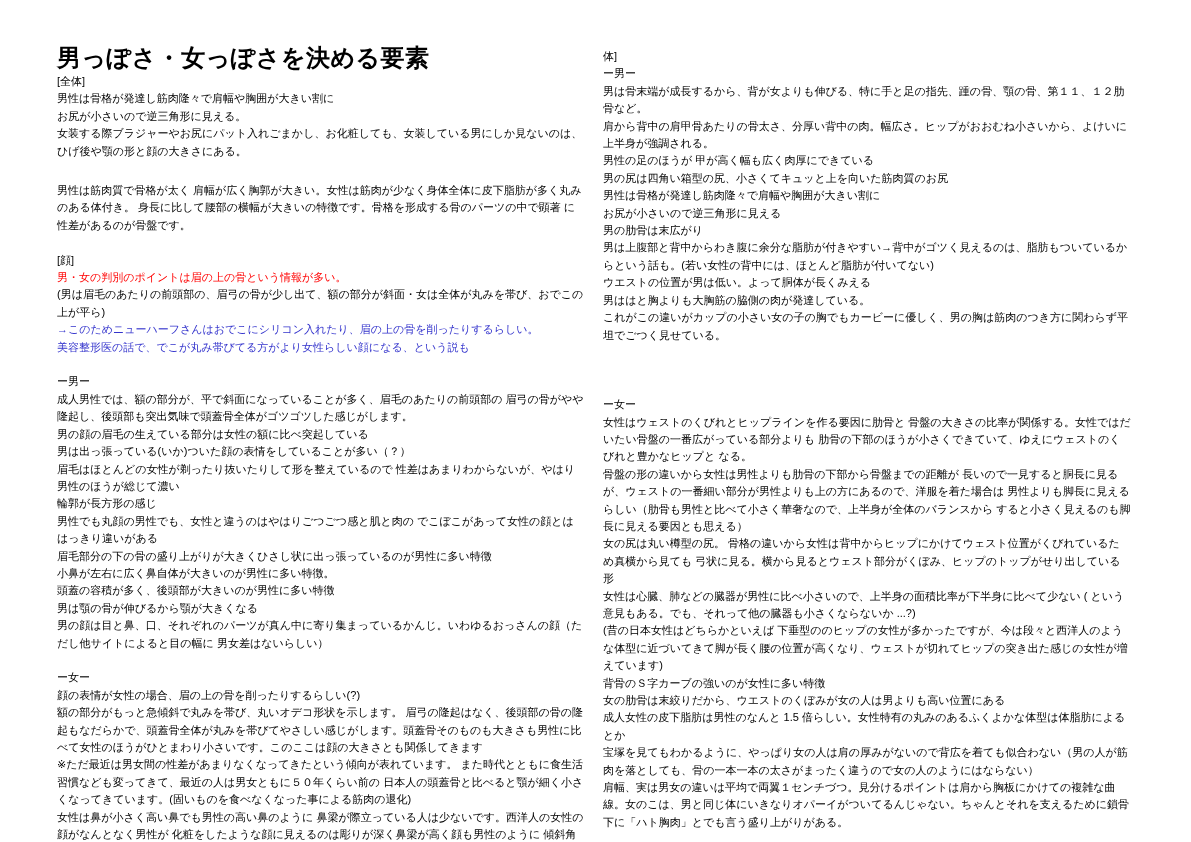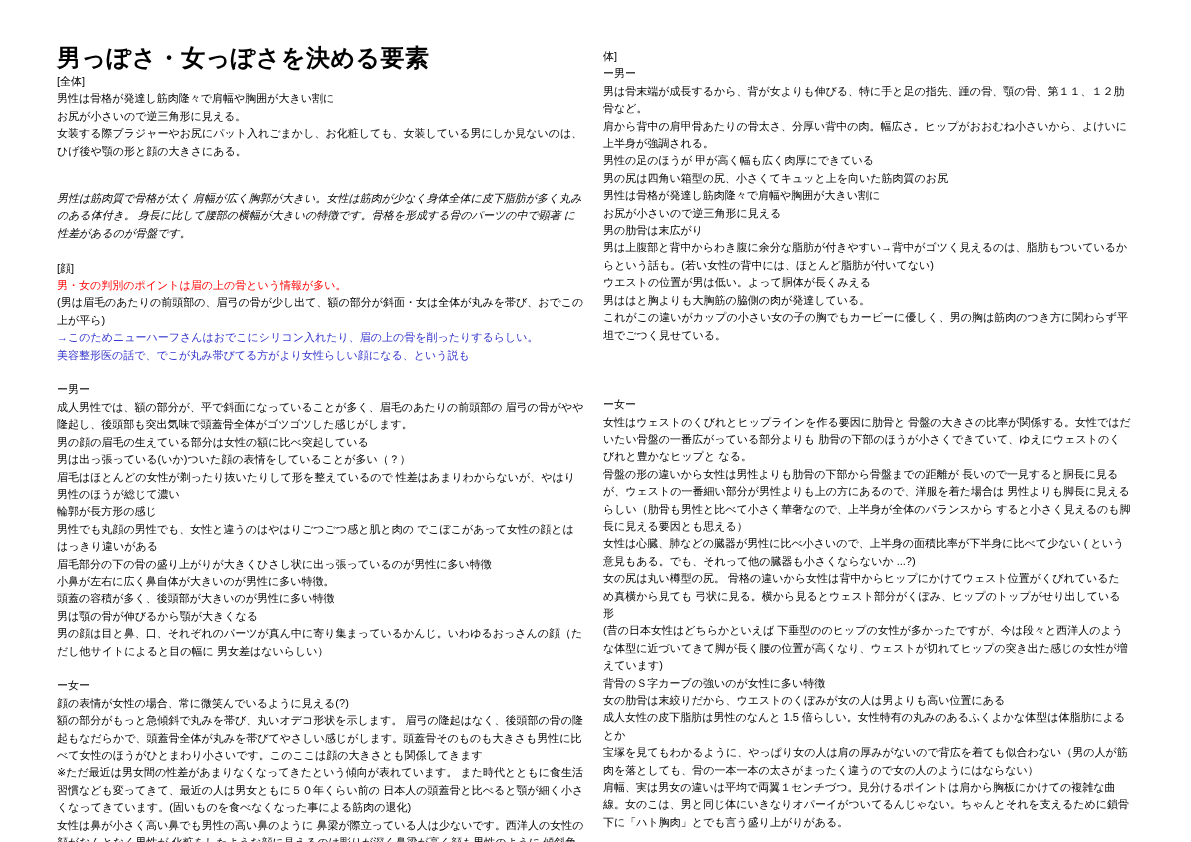--- a/index.html
+++ b/index.html
@@ -49,21 +49,21 @@
 
 <h1 class="page-title">男っぽさ・女っぽさを決める要素</h1>
 
 <div class="column col-left">
     <div class="block">
       <div class="line">[全体]</div>
       <div class="line">男性は骨格が発達し筋肉隆々で肩幅や胸囲が大きい割に</div>
       <div class="line">お尻が小さいので逆三角形に見える。</div>
       <div class="line">女装する際ブラジャーやお尻にパット入れごまかし、お化粧しても、女装している男にしか見ないのは、ひげ後や顎の形と顔の大きさにある。</div>
     </div>
-    <div class="block" style="margin-top: 30px; font-style: italic;">
+    <div class="block" style="margin-top: 22px;">
       <div class="line">男性は筋肉質で骨格が太く 肩幅が広く胸郭が大きい。女性は筋肉が少なく身体全体に皮下脂肪が多く丸みのある体付き。 身長に比して腰部の横幅が大きいの特徴です。骨格を形成する骨のパーツの中で顕著 に性差があるのが骨盤です。</div>
     </div>
     <div class="block" style="margin-top: 17.4px;">
       <div class="line">[顔]</div>
       <div class="line red">男・女の判別のポイントは眉の上の骨という情報が多い。</div>
       <div class="line">(男は眉毛のあたりの前頭部の、眉弓の骨が少し出て、額の部分が斜面・女は全体が丸みを帯び、おでこの上が平ら)</div>
       <div class="line blue">→このためニューハーフさんはおでこにシリコン入れたり、眉の上の骨を削ったりするらしい。</div>
       <div class="line blue">美容整形医の話で、でこが丸み帯びてる方がより女性らしい顔になる、という説も</div>
     </div>
     <div class="block" style="margin-top: 17.4px;">
@@ -75,21 +75,21 @@
       <div class="line">輪郭が長方形の感じ</div>
       <div class="line">男性でも丸顔の男性でも、女性と違うのはやはりごつごつ感と肌と肉の でこぼこがあって女性の顔とははっきり違いがある</div>
       <div class="line">眉毛部分の下の骨の盛り上がりが大きくひさし状に出っ張っているのが男性に多い特徴</div>
       <div class="line">小鼻が左右に広く鼻自体が大きいのが男性に多い特徴。</div>
       <div class="line">頭蓋の容積が多く、後頭部が大きいのが男性に多い特徴</div>
       <div class="line">男は顎の骨が伸びるから顎が大きくなる</div>
       <div class="line">男の顔は目と鼻、口、それぞれのパーツが真ん中に寄り集まっているかんじ。いわゆるおっさんの顔（ただし他サイトによると目の幅に 男女差はないらしい）</div>
     </div>
     <div class="block" style="margin-top: 17.4px;">
       <div class="line">ー女ー</div>
-      <div class="line">顔の表情が女性の場合、常に微笑んでいるように見える(?)</div>
+      <div class="line">顔の表情が女性の場合、眉の上の骨を削ったりするらしい(?)</div>
       <div class="line">額の部分がもっと急傾斜で丸みを帯び、丸いオデコ形状を示します。 眉弓の隆起はなく、後頭部の骨の隆起もなだらかで、頭蓋骨全体が丸みを帯びてやさしい感じがします。頭蓋骨そのものも大きさも男性に比べて女性のほうがひとまわり小さいです。このここは顔の大きさとも関係してきます</div>
       <div class="line">※ただ最近は男女間の性差があまりなくなってきたという傾向が表れています。 また時代とともに食生活習慣なども変ってきて、最近の人は男女ともに５０年くらい前の 日本人の頭蓋骨と比べると顎が細く小さくなってきています。(固いものを食べなくなった事による筋肉の退化)</div>
       <div class="line">女性は鼻が小さく高い鼻でも男性の高い鼻のように 鼻梁が際立っている人は少ないです。西洋人の女性の顔がなんとなく男性が 化粧をしたような顔に見えるのは彫りが深く鼻梁が高く顔も男性のように 傾斜角の平らな顔をした女性が多いからかも。西洋人の女性はいわゆる「男顔」(逆に西洋人の男性から見ると東洋人の女性はとても可憐で可愛らしく見えるらしい ...?)</div>
     </div>
   </div>
 
 <div class="column col-right">
     <div class="block">
       <div class="line">体]</div>
       <div class="line">ー男ー</div>
@@ -102,22 +102,22 @@
       <div class="line">男の肋骨は末広がり</div>
       <div class="line">男は上腹部と背中からわき腹に余分な脂肪が付きやすい→背中がゴツく見えるのは、脂肪もついているからという話も。(若い女性の背中には、ほとんど脂肪が付いてない)</div>
       <div class="line">ウエストの位置が男は低い。よって胴体が長くみえる</div>
       <div class="line">男ははと胸よりも大胸筋の脇側の肉が発達している。</div>
       <div class="line">これがこの違いがカップの小さい女の子の胸でもカービーに優しく、男の胸は筋肉のつき方に関わらず平坦でごつく見せている。</div>
     </div>
     <div class="block" style="margin-top: 52.2px;">
       <div class="line">ー女ー</div>
       <div class="line">女性はウェストのくびれとヒップラインを作る要因に肋骨と 骨盤の大きさの比率が関係する。女性ではだいたい骨盤の一番広がっている部分よりも 肋骨の下部のほうが小さくできていて、ゆえにウェストのくびれと豊かなヒップと なる。</div>
       <div class="line">骨盤の形の違いから女性は男性よりも肋骨の下部から骨盤までの距離が 長いので一見すると胴長に見るが、ウェストの一番細い部分が男性よりも上の方にあるので、洋服を着た場合は 男性よりも脚長に見えるらしい（肋骨も男性と比べて小さく華奢なので、上半身が全体のバランスから すると小さく見えるのも脚長に見える要因とも思える）</div>
+      <div class="line">女の尻は丸い樽型の尻。 骨格の違いから女性は背中からヒップにかけてウェスト位置がくびれているため真横から見ても 弓状に見る。横から見るとウェスト部分がくぼみ、ヒップのトップがせり出している形</div>
       <div class="line">女性は心臓、肺などの臓器が男性に比べ小さいので、上半身の面積比率が下半身に比べて少ない ( という意見もある。でも、それって他の臓器も小さくならないか ...?)</div>
-      <div class="line">女の尻は丸い樽型の尻。 骨格の違いから女性は背中からヒップにかけてウェスト位置がくびれているため真横から見ても 弓状に見る。横から見るとウェスト部分がくぼみ、ヒップのトップがせり出している形</div>
       <div class="line">(昔の日本女性はどちらかといえば 下垂型ののヒップの女性が多かったですが、今は段々と西洋人のような体型に近づいてきて脚が長く腰の位置が高くなり、ウェストが切れてヒップの突き出た感じの女性が増えています)</div>
       <div class="line">背骨のＳ字カーブの強いのが女性に多い特徴</div>
       <div class="line">女の肋骨は末絞りだから、ウエストのくぼみが女の人は男よりも高い位置にある</div>
       <div class="line">成人女性の皮下脂肪は男性のなんと 1.5 倍らしい。女性特有の丸みのあるふくよかな体型は体脂肪によるとか</div>
       <div class="line">宝塚を見てもわかるように、やっぱり女の人は肩の厚みがないので背広を着ても似合わない（男の人が筋肉を落としても、骨の一本一本の太さがまったく違うので女の人のようにはならない）</div>
       <div class="line">肩幅、実は男女の違いは平均で両翼１センチづつ。見分けるポイントは肩から胸板にかけての複雑な曲線。女のこは、男と同じ体にいきなりオパーイがついてるんじゃない。ちゃんとそれを支えるために鎖骨下に「ハト胸肉」とでも言う盛り上がりがある。</div>
     </div>
   </div>
 
 </body></html>

